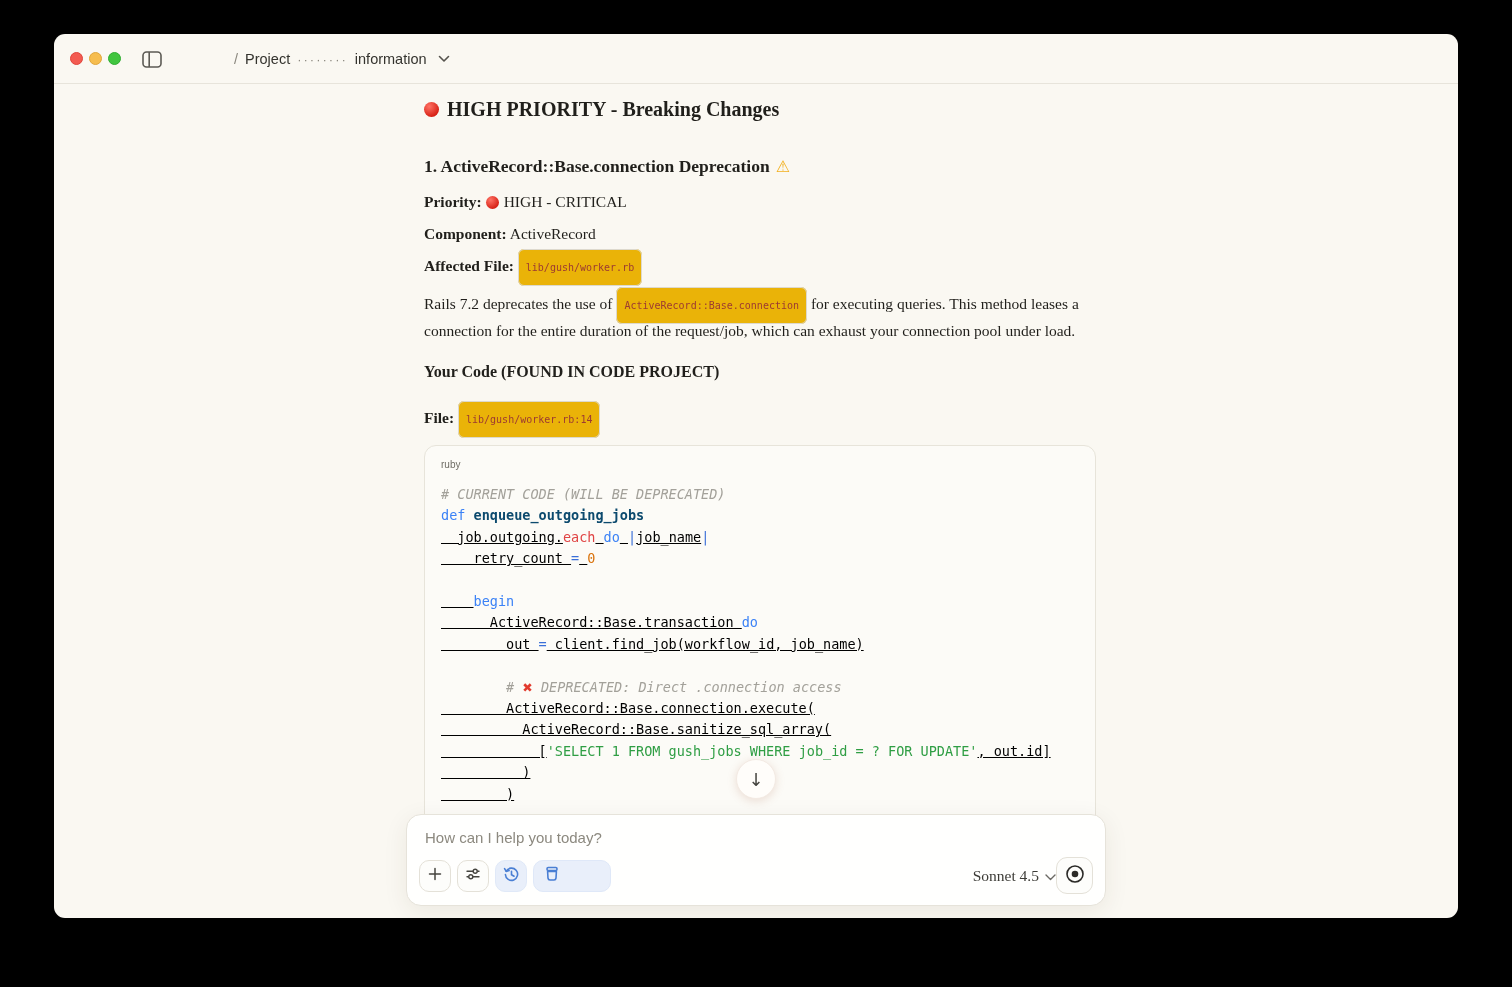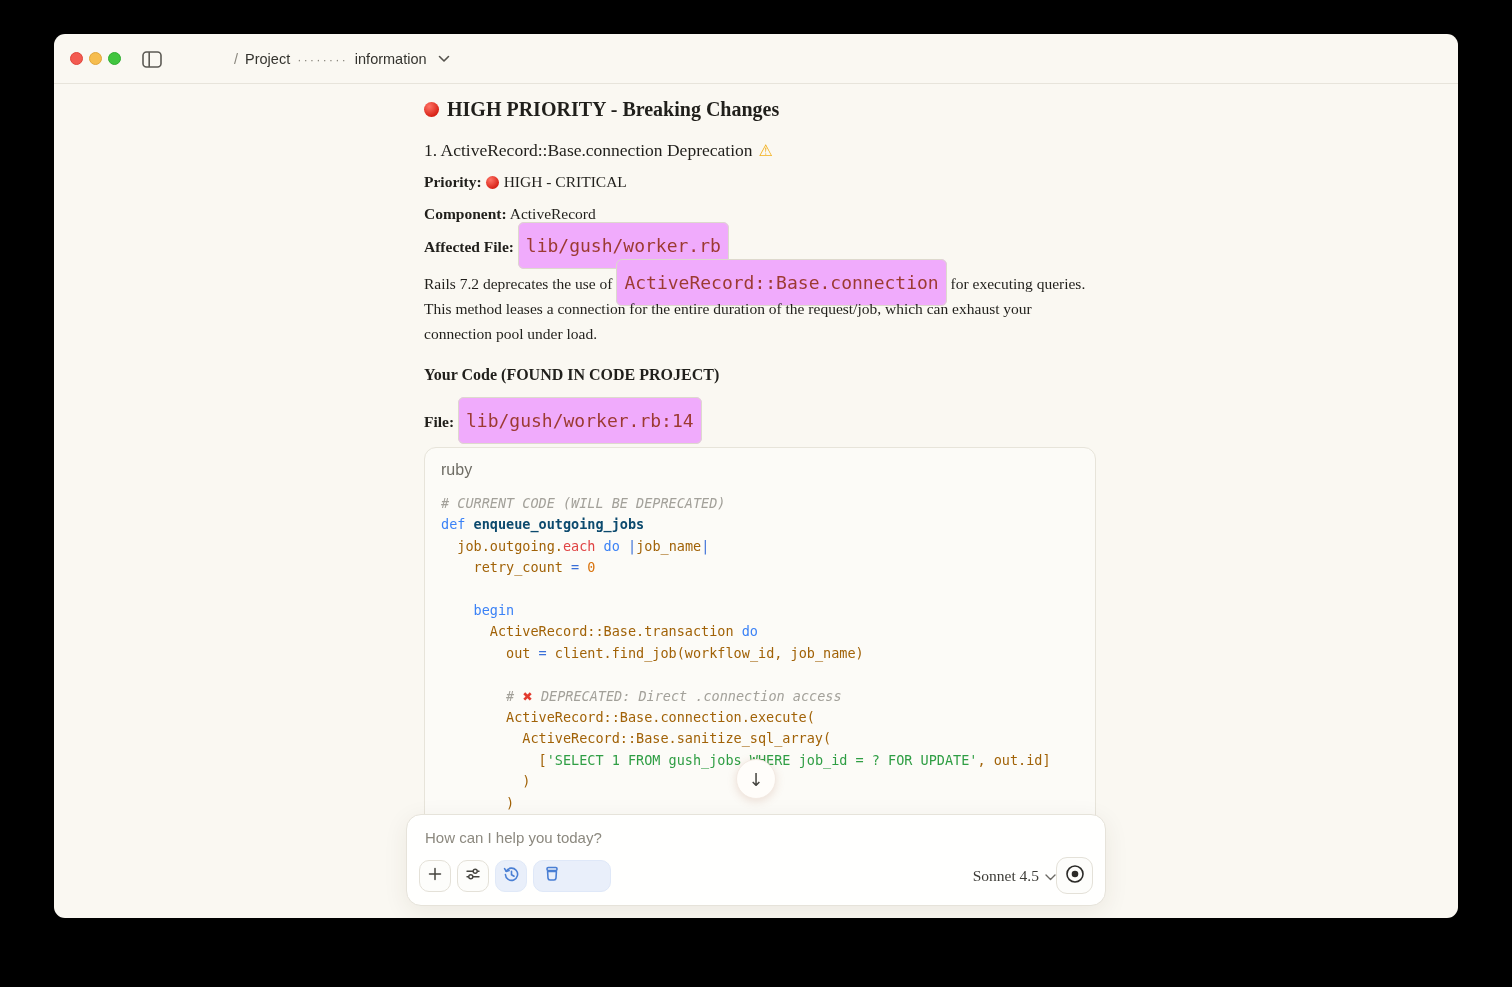--- a/index.html
+++ b/index.html
@@ -24,51 +24,51 @@
                  align-items:center; gap:7px; font-size:14.5px; color:#34332e; }
   .title-sep { color:#8b887f; }
   .title-redacted { color:#8b887f; letter-spacing:2px; font-size:13px; }
   .title-chevron { margin-left:4px; display:flex; align-items:center; }
 
   
   .doc { position:absolute; left:370px; top:50px; width:672px;
          font-family:"Liberation Serif", serif; color:#201f1b; }
   .doc h2 { margin-top:12px; font-size:20px; line-height:26px; font-weight:bold;
             display:flex; align-items:center; }
-  .doc h3 { margin-top:18px; font-size:17.5px; line-height:20px; font-weight:normal; }
+  .doc h3 { margin-top:30px; font-size:17.5px; line-height:28px; font-weight:bold; }
   .field { margin-top:9px; font-size:15.5px; line-height:23px; }
   .field b { font-weight:bold; }
   .h4 { margin-top:20px; font-size:16px; font-weight:bold; }
   .para { margin-top:12px; font-size:15.5px; line-height:25px; }
 
   .red-dot { display:inline-block; width:15px; height:15px; border-radius:50%;
              background:radial-gradient(circle at 35% 30%, #ff7265, #d51e12 75%);
              margin-right:8px; flex:0 0 auto; vertical-align:-2px; }
   .red-dot.small { width:13px; height:13px; margin:0 5px 0 4px; }
   .warn { color:#f2b01e; font-size:16px; margin-left:6px; font-family:"DejaVu Sans",sans-serif; }
 
-  .chip { font-family:"DejaVu Sans Mono", monospace; font-size:18px; color:#9c3a32;
-          background:#f0abfc; border:1px solid #ddd9cd; border-radius:6px;
+  .chip { font-family:"DejaVu Sans Mono", monospace; font-size:10px; color:#9c3a32;
+          background:#eab308; border:1px solid #ddd9cd; border-radius:6px;
           padding:12px 7px; white-space:nowrap; }
 
   
   .codeblock { margin-top:14px; height:384px; background:#fcfbf7;
                border:1px solid #e7e4da; border-radius:12px; overflow:hidden; }
-  .code-lang { font-family:"Liberation Sans", sans-serif; font-size:16px; color:#6f6d65;
+  .code-lang { font-family:"Liberation Sans", sans-serif; font-size:10px; color:#6f6d65;
                padding:13px 16px 4px; }
   .code-body { padding:10px 16px 0; font-family:"DejaVu Sans Mono", monospace;
                font-size:13.5px; line-height:21.4px; white-space:pre; color:#42413d; }
   .tok-kw { color:#3b82f6; }
   .tok-fn { color:#0c4a6e;font-weight:bold; }
   .tok-rd { color:#e04444; }
   .tok-op { color:#3a6fd8; }
   .tok-num { color:#d9730d; }
   .tok-str { color:#2f9e44; }
   .tok-cm { color:#a3a19a; font-style:italic; }
-  .tok-pl { color:#a16207; }
+  .tok-pl { color:#000000;text-decoration:underline; }
   .tok-bl { color:#3a6fd8; }
   .tok-x  { color:#e23b2e; font-style:normal; font-family:"DejaVu Sans",sans-serif; font-size:12.5px; }
 
   
   .scroll-down { position:absolute; left:682px; top:725px; width:40px; height:40px;
                  border-radius:50%; background:#fffdfa; border:1px solid #f3eae3;
                  box-shadow:0 2px 10px rgba(160,90,60,.18);
                  display:flex; align-items:center; justify-content:center; cursor:pointer; }
   .scroll-down span { font-family:"DejaVu Sans",sans-serif; font-size:18px; color:#45443f; }
 

